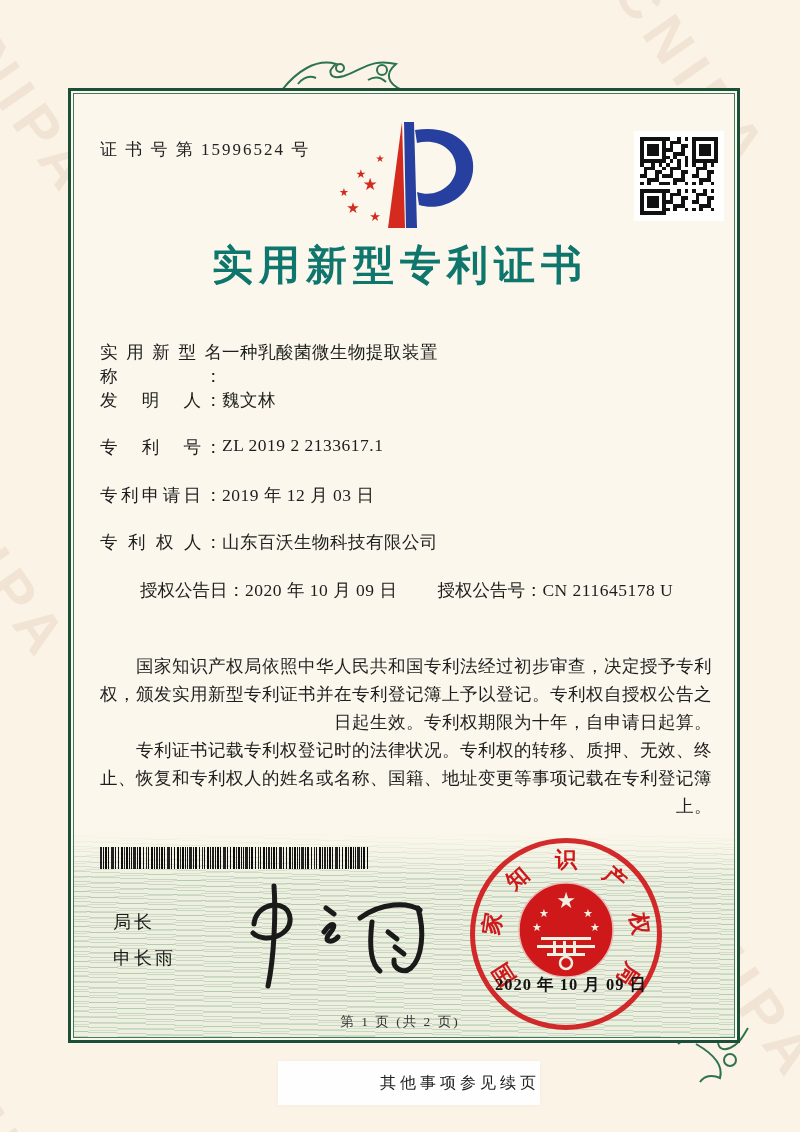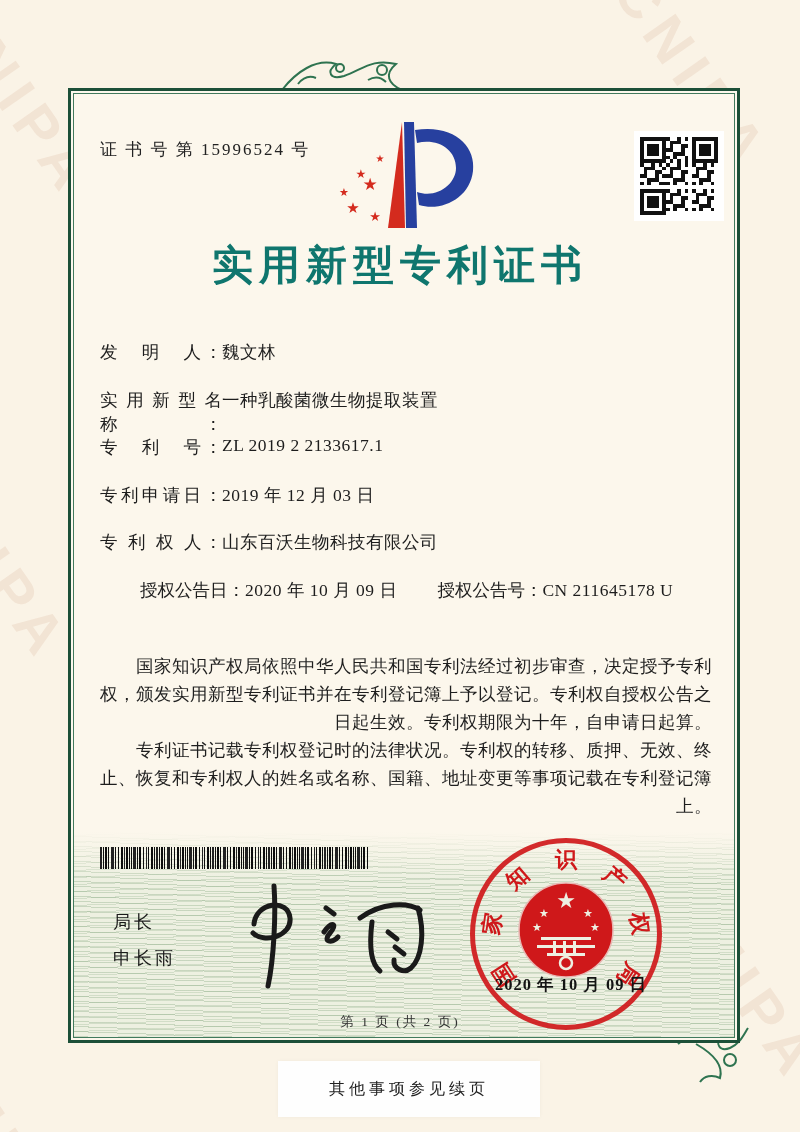--- a/index.html
+++ b/index.html
@@ -53,22 +53,22 @@
   #seal{position:absolute;left:470px;top:838px;width:192px;height:192px;}
   #seal .ring{position:absolute;inset:0;border:5px solid rgba(207,24,26,0.92);border-radius:50%;box-sizing:border-box;}
   #seal .ring-char{position:absolute;left:50%;top:50%;width:24px;height:24px;margin:-12px 0 0 -12px;
       font-size:22px;font-weight:bold;color:#cf181a;text-align:center;line-height:24px;}
   #emblem{position:absolute;left:41px;top:37px;}
   .seal-date{position:absolute;left:476px;top:974px;width:190px;text-align:center;
       font-size:16.5px;font-weight:bold;color:#141414;letter-spacing:1px;}
 
   .page-info{position:absolute;left:0;top:1013px;width:100%;text-align:center;font-size:13.5px;color:#333;letter-spacing:2px;}
 
-  .note-box{position:absolute;left:278px;top:1061px;width:262px;height:56px;background:#fefefe;
-      display:flex;align-items:center;justify-content:center;box-shadow:0 0 4px rgba(0,0,0,0.04);}
+  .note-box{position:absolute;left:278px;top:1061px;width:262px;height:44px;background:#fefefe;
+      display:flex;align-items:center;justify-content:flex-end;box-shadow:0 0 4px rgba(0,0,0,0.04);}
   .note-box span{font-size:16px;color:#222;letter-spacing:4px;}
 
   .ornament{position:absolute;pointer-events:none;}
 </style>
 </head>
 <body>
 
 <div id="page">
 
   <span class="wm" style="left:-20px;top:-15px">CNIPA</span>
@@ -331,24 +331,24 @@
         <rect x="4" y="20" width="1" height="1" fill="#111"></rect>
         <rect x="5" y="20" width="1" height="1" fill="#111"></rect>
         <rect x="6" y="20" width="1" height="1" fill="#111"></rect>
       </svg>
     </div>
 
   <div class="title">实用新型专利证书</div>
 
   <div class="rows">
     <div class="row">
+      <span class="lab">实用新型名称：</span><span class="val">一种乳酸菌微生物提取装置</span>
+    </div>
+    <div class="row">
       <span class="lab">发　明　人：</span><span class="val">魏文林</span>
-    </div>
-    <div class="row">
-      <span class="lab">实用新型名称：</span><span class="val">一种乳酸菌微生物提取装置</span>
     </div>
     <div class="row">
       <span class="lab">专　利　号：</span><span class="val">ZL 2019 2 2133617.1</span>
     </div>
     <div class="row">
       <span class="lab">专利申请日：</span><span class="val">2019 年 12 月 03 日</span>
     </div>
     <div class="row">
       <span class="lab">专 利 权 人：</span><span class="val">山东百沃生物科技有限公司</span>
     </div>

